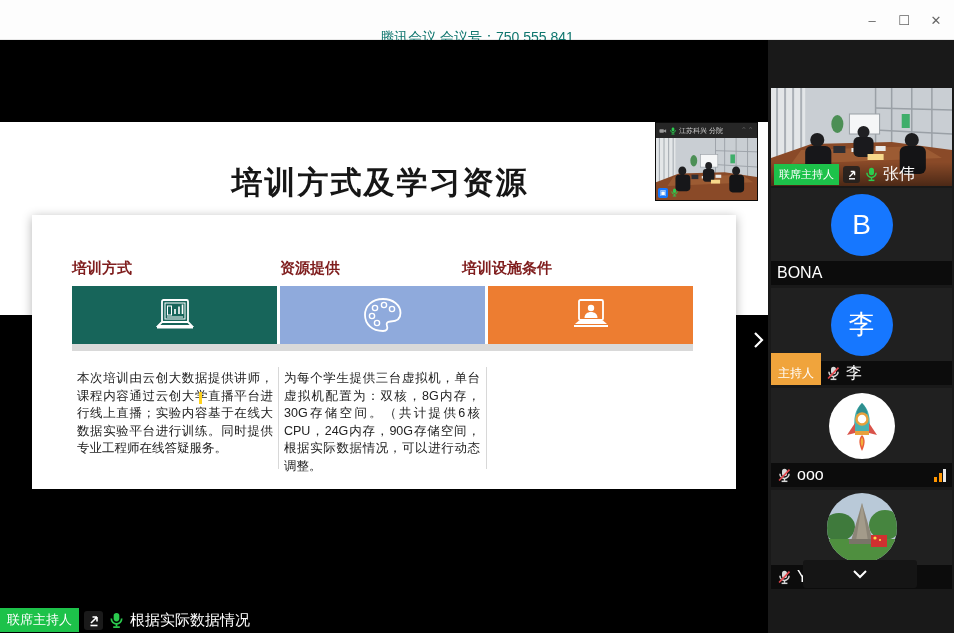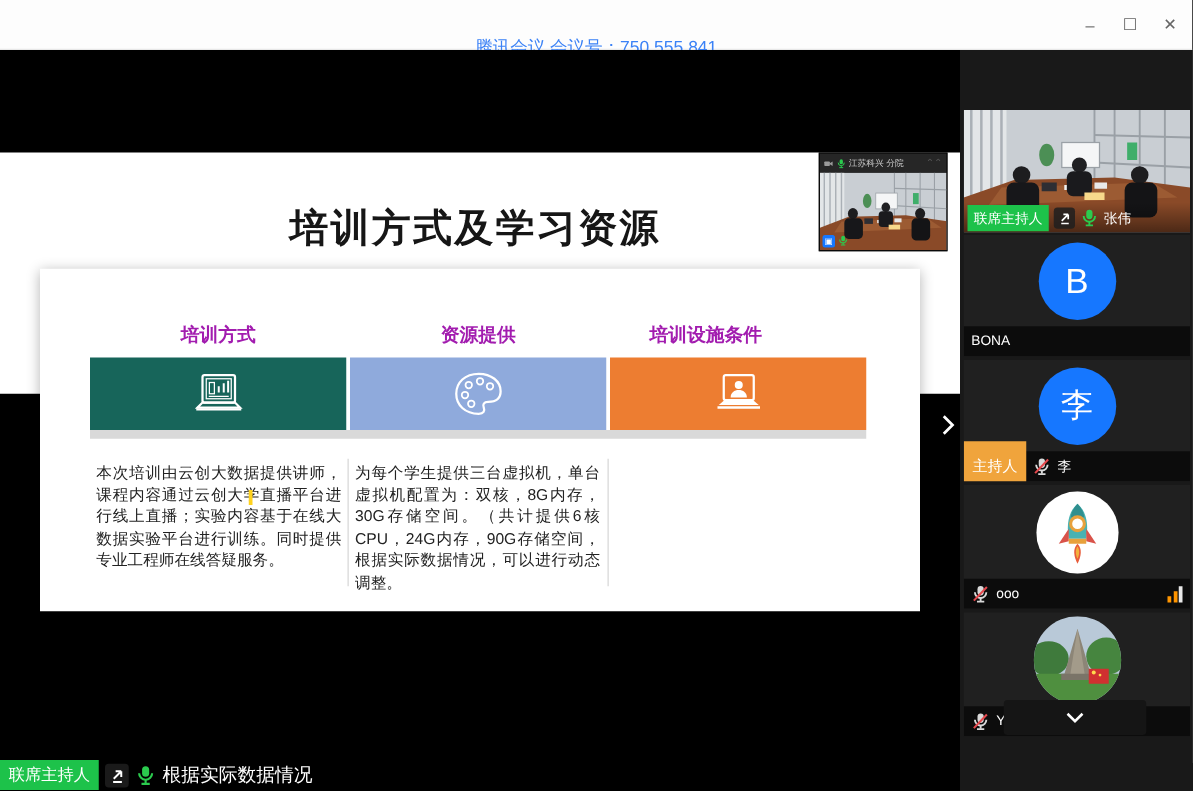--- a/index.html
+++ b/index.html
@@ -2,34 +2,34 @@
 <html><head>
 <meta charset="utf-8">
 <style>
   html,body{margin:0;padding:0;background:#555;}
   *{box-sizing:border-box;}
   #app{position:relative;width:954px;height:633px;background:#000;overflow:hidden;
        font-family:"Liberation Sans","DejaVu Sans",sans-serif;}
   
   .titlebar{position:absolute;left:0;top:0;width:954px;height:40px;background:#fdfdfd;
             border-bottom:1px solid #e8e8e8;display:flex;align-items:center;justify-content:center;}
-  .titlebar-text{font-size:14px;color:#3b82f6;margin-top:36px;}
+  .titlebar-text{font-size:14px;color:#0f766e;margin-top:36px;}
   .win-controls{position:absolute;right:2px;top:0;height:40px;display:flex;}
   .win-btn{width:32px;height:40px;display:flex;align-items:center;justify-content:center;
            color:#666;font-size:13px;cursor:default;}
   
   .share-area{position:absolute;left:0;top:40px;width:768px;height:593px;background:#000;}
   .slide-bg{position:absolute;left:0;top:82px;width:768px;height:193px;background:#ffffff;}
   .slide-title{position:absolute;left:0;top:122px;width:760px;text-align:center;
                font-size:31px;font-weight:900;color:#161616;letter-spacing:2px;}
   
   .card{position:absolute;left:32px;top:175px;width:704px;height:274px;background:#fff;
         box-shadow:0 2px 10px rgba(0,0,0,0.30);}
-  .col-header{position:absolute;top:44px;width:205px;text-align:center;font-size:15px;
-              font-weight:700;color:#a21caf;}
+  .col-header{position:absolute;top:44px;width:205px;font-size:15px;
+              font-weight:700;color:#7f1d1d;}
   .bar{position:absolute;top:71px;width:205px;height:58px;display:flex;align-items:center;justify-content:center;}
   .bar-shadow{position:absolute;top:129px;left:40px;width:621px;height:7px;background:#d9d9d9;}
   .col-text{position:absolute;top:155px;width:196px;font-size:12.5px;line-height:17.6px;
             color:#222;text-align:justify;}
   .v-divider{position:absolute;top:152px;width:1px;height:102px;background:#d8d8d8;}
   .text-cursor{position:absolute;left:199px;top:352px;width:3px;height:12px;background:#ffd21e;}
   
   .thumb{position:absolute;left:655px;top:82px;width:103px;height:79px;background:#1d1d1d;
          border:1px solid #0a0a0a;}
   .thumb-head{height:15px;background:#262626;display:flex;align-items:center;padding:0 3px;gap:2px;}
@@ -50,21 +50,21 @@
               display:flex;align-items:center;justify-content:center;}
   
   .sidebar{position:absolute;left:768px;top:40px;width:186px;height:593px;background:#191919;}
   .tile{position:absolute;left:3px;width:181px;background:#202020;overflow:hidden;}
   .tile-video{background:#333;}
   .tile-strip{position:absolute;left:0;bottom:0;width:100%;height:24px;background:rgba(8,8,8,0.82);
               display:flex;align-items:center;gap:5px;padding:0 6px;}
   .tile-overlay-row{position:absolute;left:0;bottom:0;width:100%;height:24px;display:flex;
                     align-items:center;gap:4px;padding:0 3px;
                     background:linear-gradient(transparent,rgba(0,0,0,0.45));}
-  .p-name{color:#fff;font-size:11px;white-space:nowrap;}
+  .p-name{color:#fff;font-size:16px;white-space:nowrap;}
   .badge-sm-green{background:#1dc24a;color:#fff;font-size:11px;padding:3px 5px;white-space:nowrap;}
   .badge-sm-orange{background:#f0a43c;color:#fff;font-size:12px;padding:20px 7px;white-space:nowrap;}
   .avatar-zone{position:absolute;left:0;top:0;width:100%;height:calc(100% - 24px);
                display:flex;align-items:center;justify-content:center;}
   .avatar-circle{border-radius:50%;display:flex;align-items:center;justify-content:center;color:#fff;}
   .collapse-btn{position:absolute;left:35px;top:520px;width:114px;height:28px;background:#151515;
                 border-radius:3px;display:flex;align-items:center;justify-content:center;cursor:pointer;}
   .sig{display:flex;align-items:flex-end;gap:1.5px;margin-left:auto;}
   .sig span{width:3px;display:block;}
 </style>

